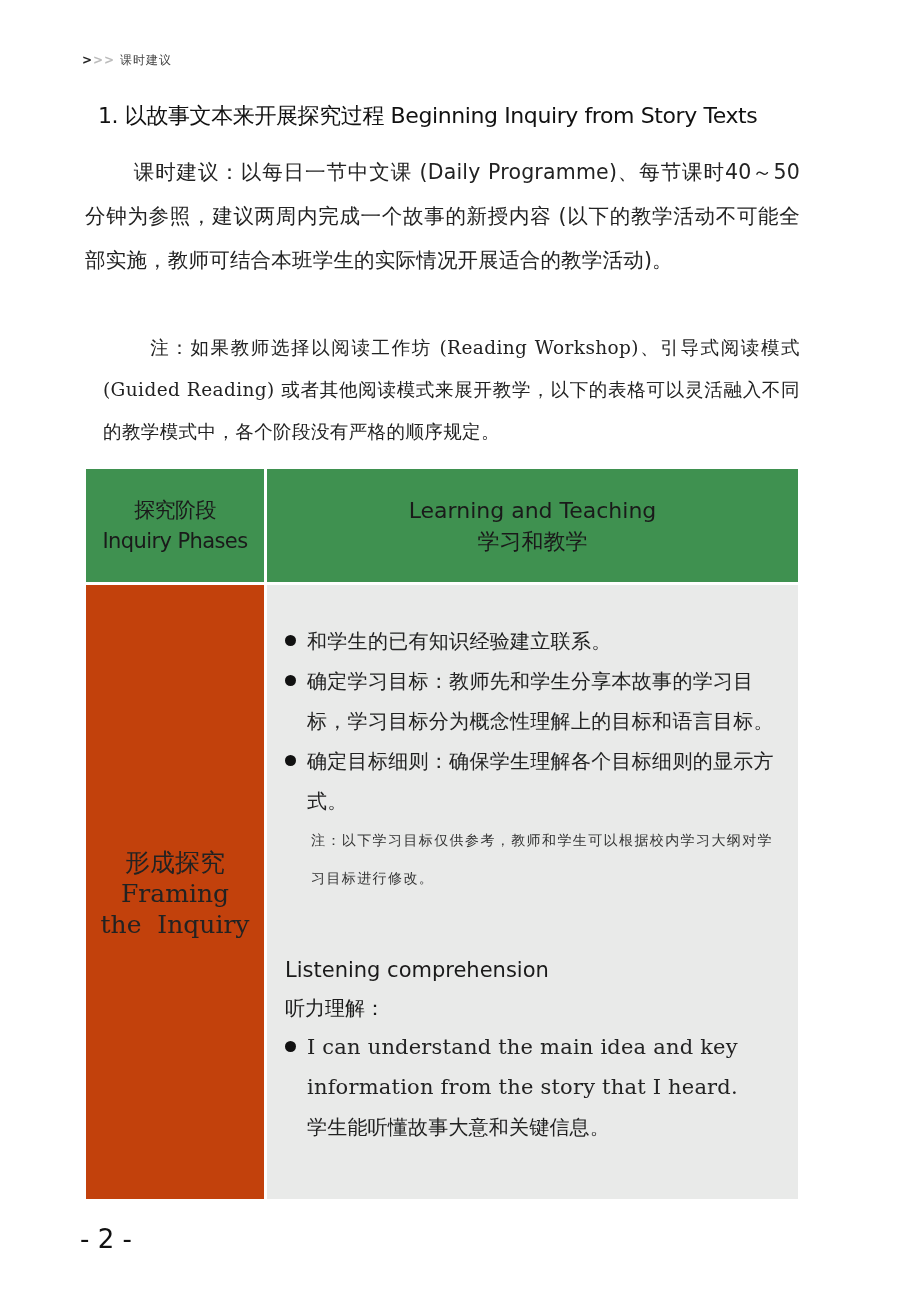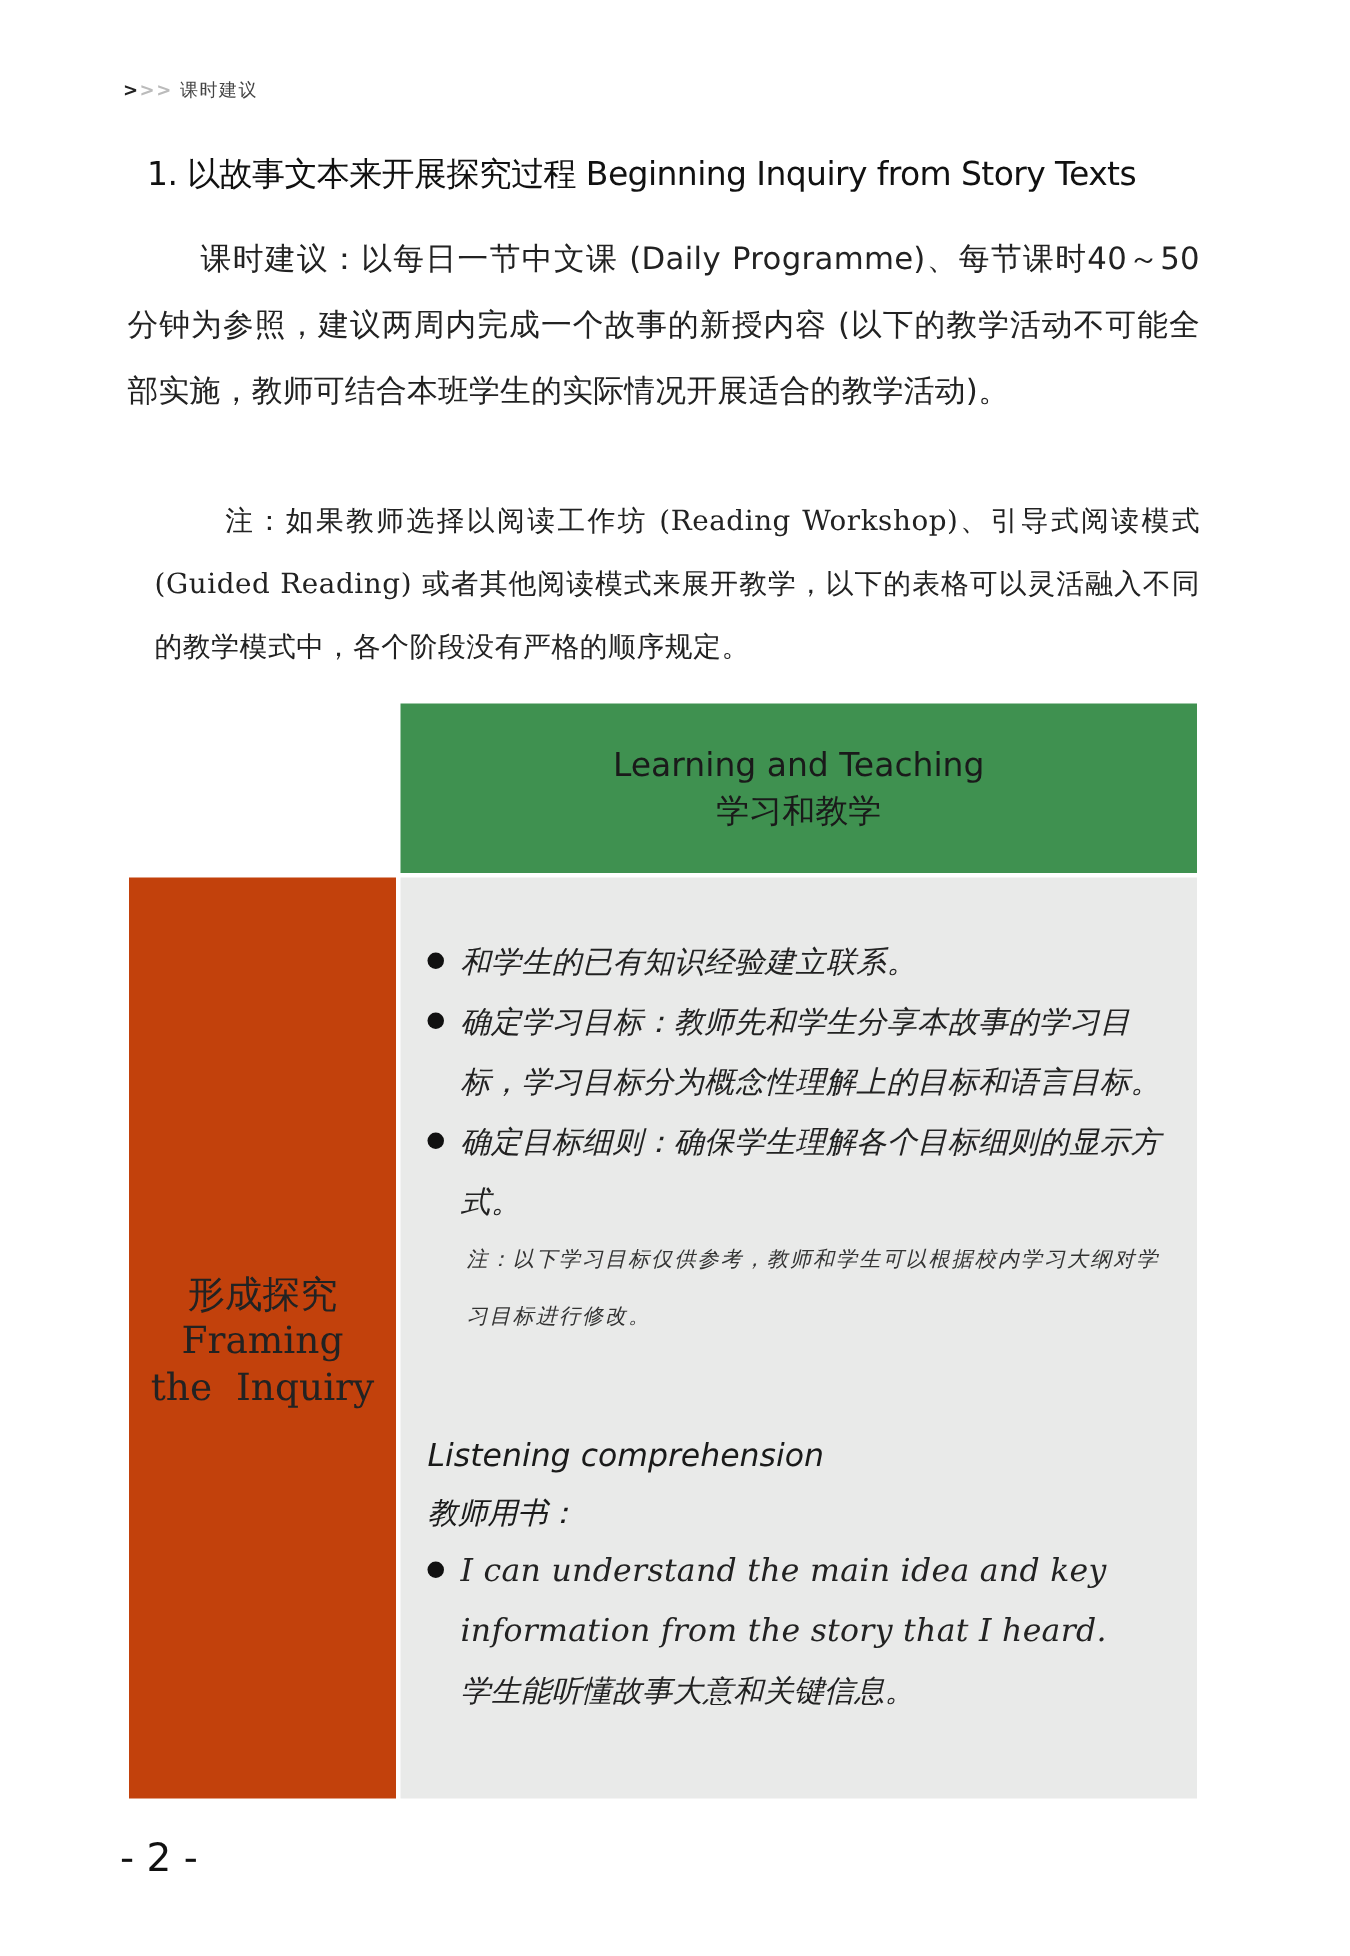--- a/index.html
+++ b/index.html
@@ -37,21 +37,21 @@
     .td-right { left: 181px; top: 116px; width: 531px; height: 614px; background: #e9eae9; }
     .th-text {
       position: absolute; left: 0; right: 0; top: 26px; text-align: center;
       font-family: "DejaVu Sans", sans-serif; color: #1a1a1a; font-size: 22px; line-height: 31px;
     }
     .th-left .th-text { font-size: 21px; letter-spacing: -0.6px; }
     .phase-text {
       position: absolute; left: 0; right: 0; top: 262px; text-align: center;
       font-family: "DejaVu Serif", serif; font-size: 25px; line-height: 31px; color: #222;
     }
-    .content { position: absolute; left: 18px; top: 36px; width: 500px; font-style: italic; }
+    .content { position: absolute; left: 18px; top: 36px; width: 500px; }
     .bullet {
       position: relative; padding-left: 22px; font-family: "DejaVu Sans", sans-serif;
       font-size: 20px; line-height: 40px; color: #222; letter-spacing: 0.3px;
     }
     .bullet .dot {
       position: absolute; left: 0; top: 14px; width: 11px; height: 11px; border-radius: 50%; background: #111;
     }
     .subnote {
       padding-left: 26px; font-family: "DejaVu Serif", serif; font-size: 14px; line-height: 38px;
       color: #333; letter-spacing: 1.4px; margin-top: 0px;
@@ -77,20 +77,26 @@
   <span>课时建议</span>
 </div>
 
 <div class="section-title">1. 以故事文本来开展探究过程 Beginning Inquiry from Story Texts</div>
 
 <div class="intro"><span class="indent"></span><span>课时建议：以每日一节中文课 (Daily Programme)、每节课时40～50分钟为参照，建议两周内完成一个故事的新授内容 (以下的教学活动不可能全部实施，教师可结合本班学生的实际情况开展适合的教学活动)。</span></div>
 
 <div class="note"><span class="indent"></span><span>注：如果教师选择以阅读工作坊 (Reading Workshop)、引导式阅读模式 (Guided Reading) 或者其他阅读模式来展开教学，以下的表格可以灵活融入不同的教学模式中，各个阶段没有严格的顺序规定。</span></div>
 
 <div class="table">
+  <div class="th-left">
+    <div class="th-text">
+      <div>探究阶段</div>
+      <div>Inquiry Phases</div>
+    </div>
+  </div>
   <div class="th-right">
     <div class="th-text">
       <div>Learning and Teaching</div>
       <div>学习和教学</div>
     </div>
   </div>
 
   <div class="td-left">
     <div class="phase-text">
       <div>形成探究</div>
@@ -109,21 +115,21 @@
         <span class="dot"></span>
         <span>确定学习目标：教师先和学生分享本故事的学习目标，学习目标分为概念性理解上的目标和语言目标。</span>
       </div>
       <div class="bullet">
         <span class="dot"></span>
         <span>确定目标细则：确保学生理解各个目标细则的显示方式。</span>
       </div>
       <div class="subnote">注：以下学习目标仅供参考，教师和学生可以根据校内学习大纲对学习目标进行修改。</div>
 
       <div class="skill-en">Listening comprehension</div>
-      <div class="skill-zh">教师用书：</div>
+      <div class="skill-zh">听力理解：</div>
       <div class="bullet serif">
         <span class="dot"></span>
         <span>I can understand the main idea and key information from the story that I heard.</span>
         <div class="zh">学生能听懂故事大意和关键信息。</div>
       </div>
     </div>
   </div>
 </div>
 
 <div class="page-number">- 2 -</div>

